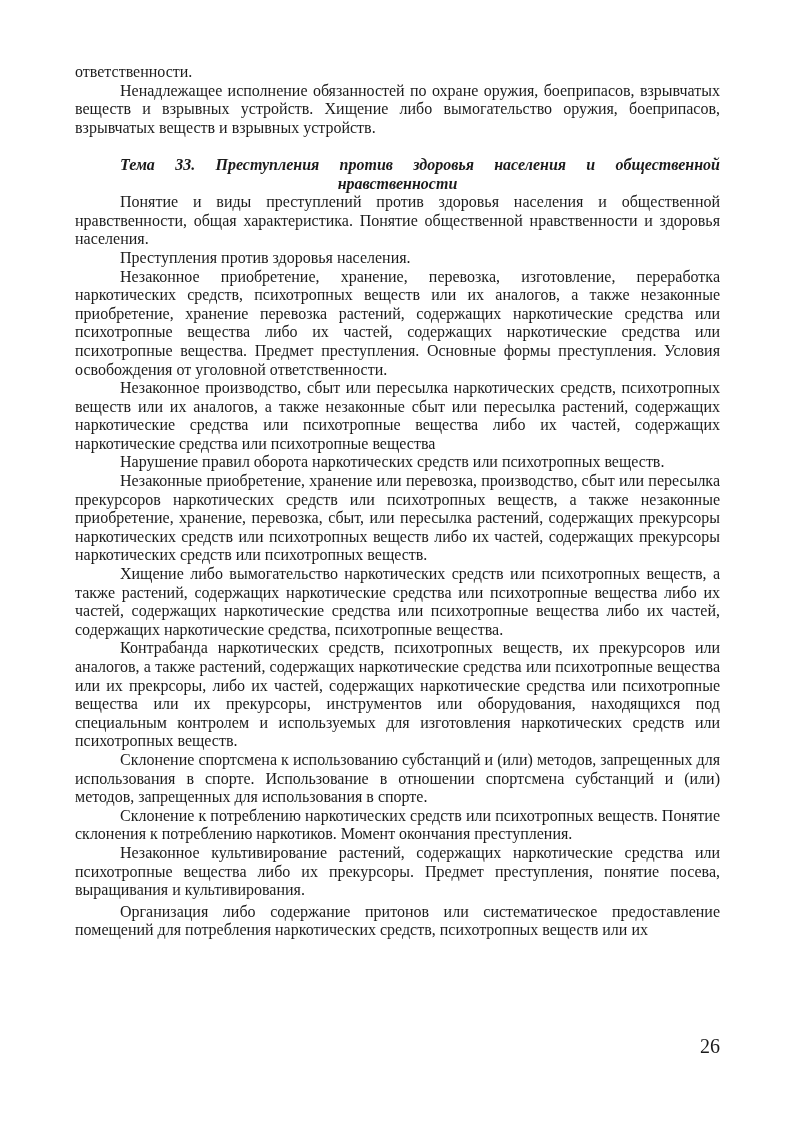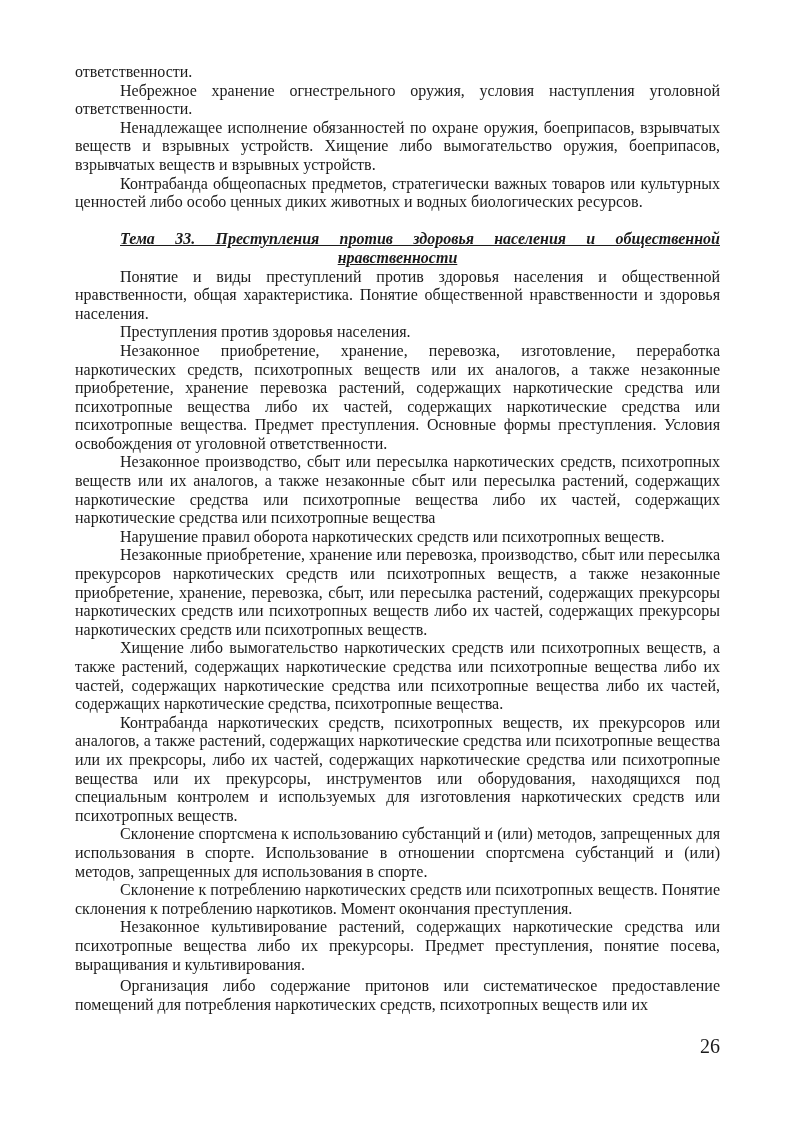--- a/index.html
+++ b/index.html
@@ -32,21 +32,20 @@
   .para.no-indent {
     text-indent: 0;
   }
   .para.spaced {
     margin-top: 3px;
   }
   .topic-heading {
     font-weight: bold;
     font-style: italic;
     margin-top: 18.6px;
-    text-decoration: underline;
   }
   .topic-heading .h-line1 {
     text-align: justify;
     text-align-last: justify;
     text-indent: 45px;
   }
   .topic-heading .h-line2 {
     text-align: center;
   }
   .page-number {
@@ -57,23 +56,21 @@
     line-height: 18.6px;
     text-align: right;
   }
 </style>
 </head>
 <body>
 
 <div class="page">
   <div class="doc-body" id="doc-body">
       <p class="para no-indent">ответственности.</p>
-      <p class="para">Небрежное хранение огнестрельного оружия, условия наступления уголовной ответственности.</p>
       <p class="para">Ненадлежащее исполнение обязанностей по охране оружия, боеприпасов, взрывчатых веществ и взрывных устройств. Хищение либо вымогательство оружия, боеприпасов, взрывчатых веществ и взрывных устройств.</p>
-      <p class="para">Контрабанда общеопасных предметов, стратегически важных товаров или культурных ценностей либо особо ценных диких животных и водных биологических ресурсов.</p>
       <div class="topic-heading">
         <div class="h-line1">Тема 33. Преступления против здоровья населения и общественной</div>
         <div class="h-line2">нравственности</div>
       </div>
       <p class="para">Понятие и виды преступлений против здоровья населения и общественной нравственности, общая характеристика. Понятие общественной нравственности и здоровья населения.</p>
       <p class="para">Преступления против здоровья населения.</p>
       <p class="para">Незаконное приобретение, хранение, перевозка, изготовление, переработка наркотических средств, психотропных веществ или их аналогов, а также незаконные приобретение, хранение перевозка растений, содержащих наркотические средства или психотропные вещества либо их частей, содержащих наркотические средства или психотропные вещества. Предмет преступления. Основные формы преступления. Условия освобождения от уголовной ответственности.</p>
       <p class="para">Незаконное производство, сбыт или пересылка наркотических средств, психотропных веществ или их аналогов, а также незаконные сбыт или пересылка растений, содержащих наркотические средства или психотропные вещества либо их частей, содержащих наркотические средства или психотропные вещества</p>
       <p class="para">Нарушение правил оборота наркотических средств или психотропных веществ.</p>
       <p class="para">Незаконные приобретение, хранение или перевозка, производство, сбыт или пересылка прекурсоров наркотических средств или психотропных веществ, а также незаконные приобретение, хранение, перевозка, сбыт, или пересылка растений, содержащих прекурсоры наркотических средств или психотропных веществ либо их частей, содержащих прекурсоры наркотических средств или психотропных веществ.</p>

